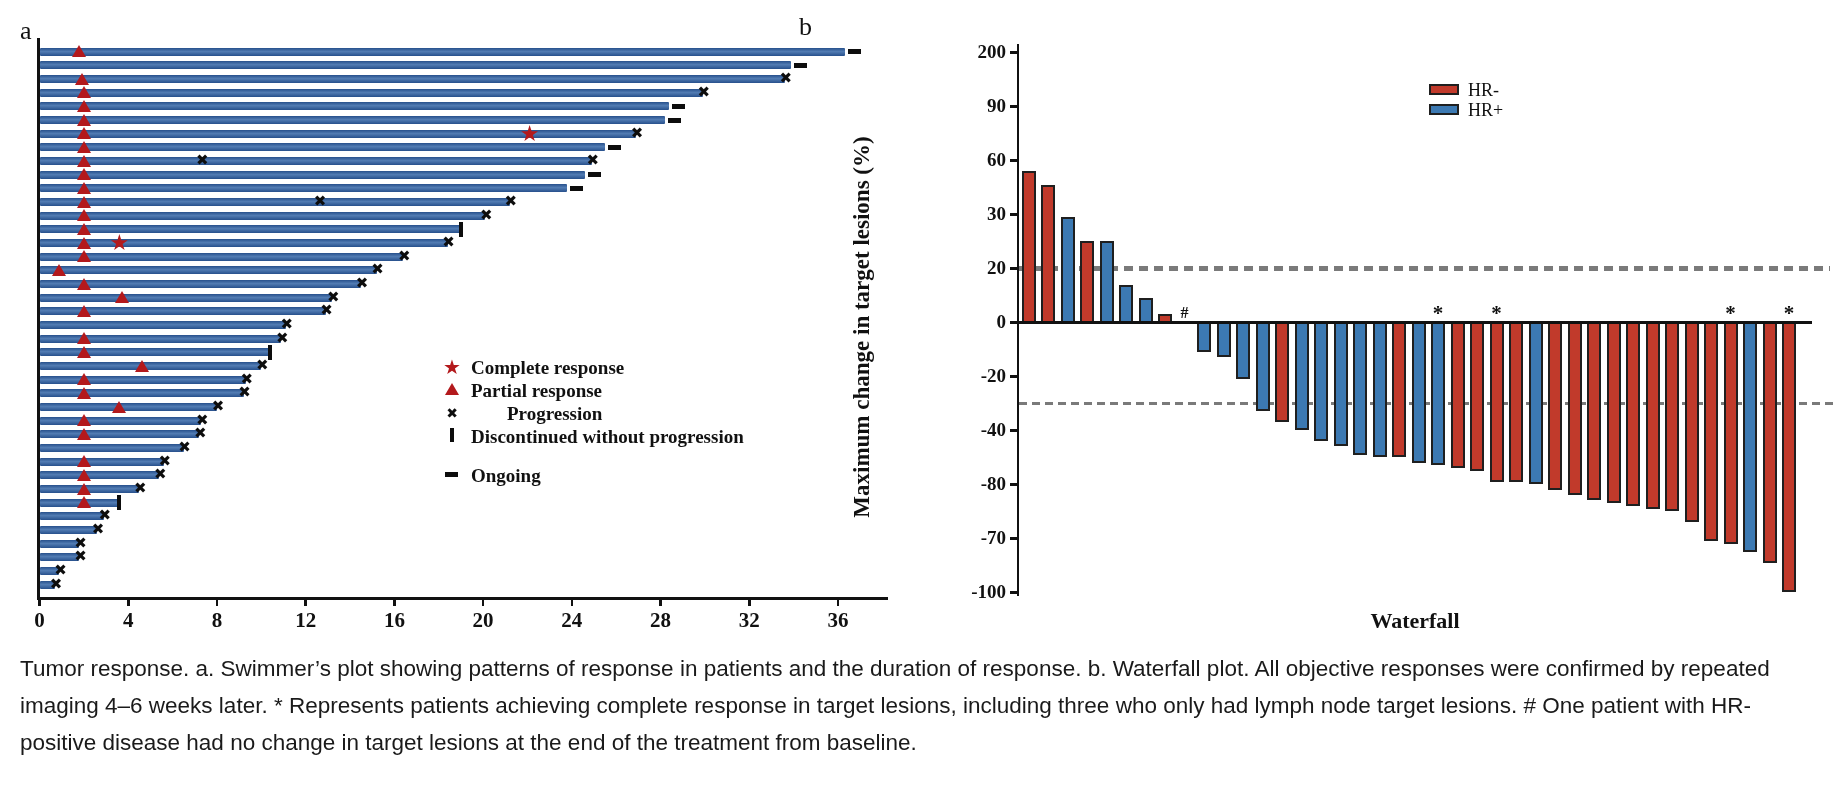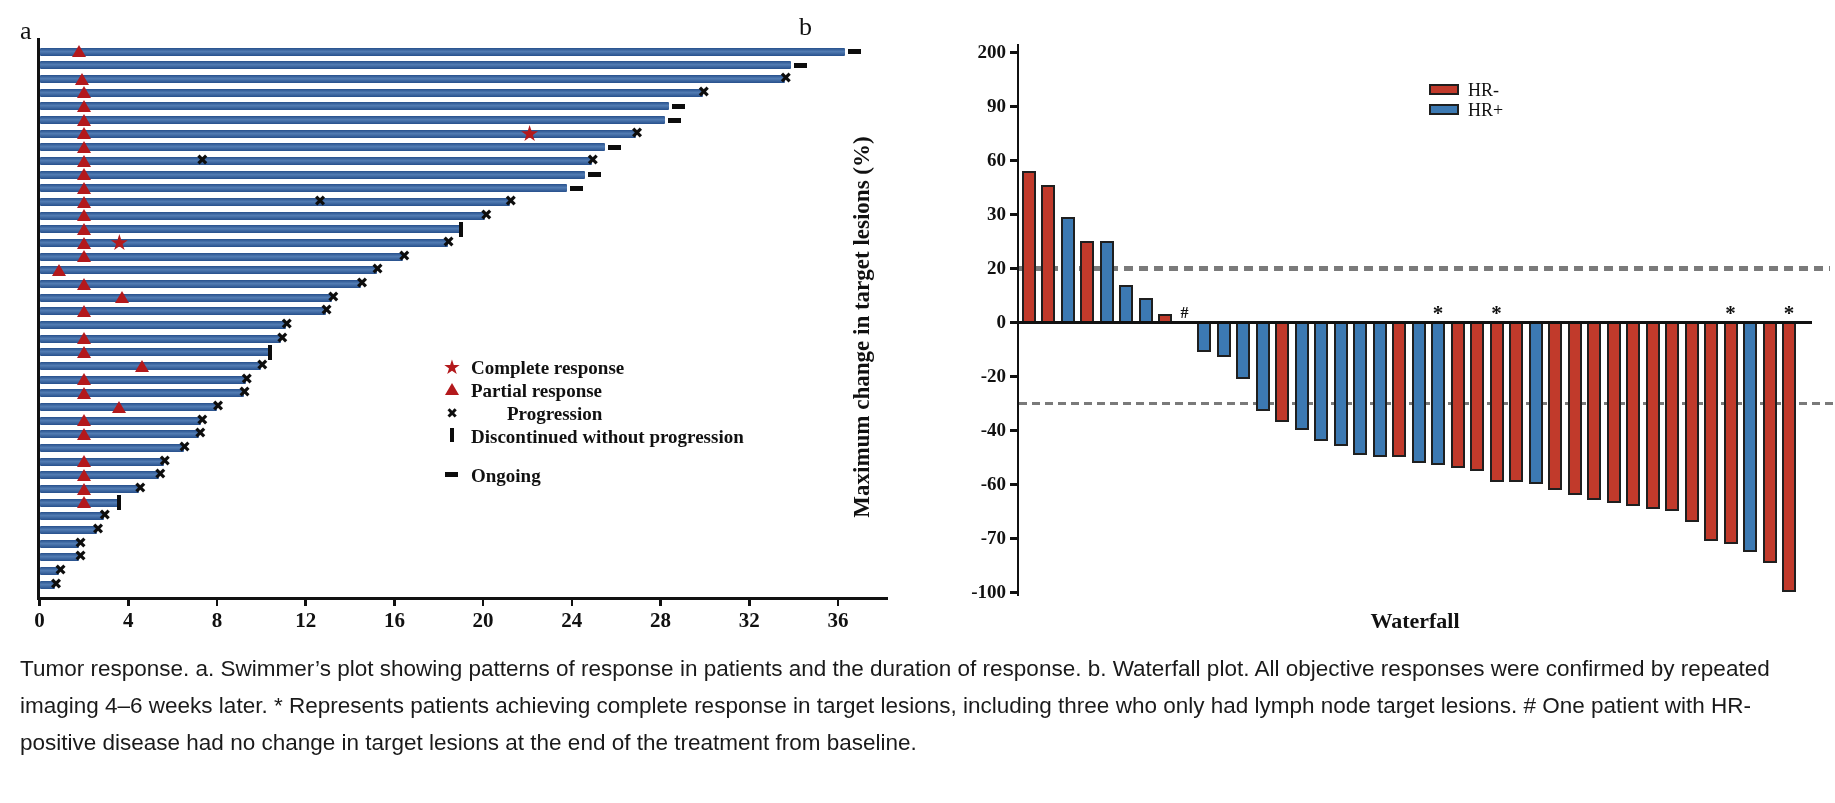--- a/index.html
+++ b/index.html
@@ -218,21 +218,21 @@
       <div class="yticklab" style="left: 1006px; top: 214.3px;">30</div>
       <div class="axisline" style="left: 1010px; top: 267.1px; width: 7px; height: 2.5px;"></div>
       <div class="yticklab" style="left: 1006px; top: 268.3px;">20</div>
       <div class="axisline" style="left: 1010px; top: 321.1px; width: 7px; height: 2.5px;"></div>
       <div class="yticklab" style="left: 1006px; top: 322.3px;">0</div>
       <div class="axisline" style="left: 1010px; top: 375.1px; width: 7px; height: 2.5px;"></div>
       <div class="yticklab" style="left: 1006px; top: 376.3px;">-20</div>
       <div class="axisline" style="left: 1010px; top: 429.1px; width: 7px; height: 2.5px;"></div>
       <div class="yticklab" style="left: 1006px; top: 430.3px;">-40</div>
       <div class="axisline" style="left: 1010px; top: 483.1px; width: 7px; height: 2.5px;"></div>
-      <div class="yticklab" style="left: 1006px; top: 484.3px;">-60</div>
+      <div class="yticklab" style="left: 1006px; top: 484.3px;">-80</div>
       <div class="axisline" style="left: 1010px; top: 537.1px; width: 7px; height: 2.5px;"></div>
       <div class="yticklab" style="left: 1006px; top: 538.3px;">-70</div>
       <div class="axisline" style="left: 1010px; top: 591.1px; width: 7px; height: 2.5px;"></div>
       <div class="yticklab" style="left: 1006px; top: 592.3px;">-100</div>
       <div class="wf-bar" style="left: 1021.5px; top: 171.1px; width: 14px; height: 152.2px; background: rgb(193, 58, 43);"></div>
       <div class="wf-bar" style="left: 1041px; top: 184.6px; width: 14px; height: 138.7px; background: rgb(193, 58, 43);"></div>
       <div class="wf-bar" style="left: 1060.5px; top: 217px; width: 14px; height: 106.3px; background: rgb(60, 121, 178);"></div>
       <div class="wf-bar" style="left: 1080px; top: 241.3px; width: 14px; height: 82px; background: rgb(193, 58, 43);"></div>
       <div class="wf-bar" style="left: 1099.5px; top: 241.3px; width: 14px; height: 82px; background: rgb(60, 121, 178);"></div>
       <div class="wf-bar" style="left: 1119px; top: 284.5px; width: 14px; height: 38.8px; background: rgb(60, 121, 178);"></div>

